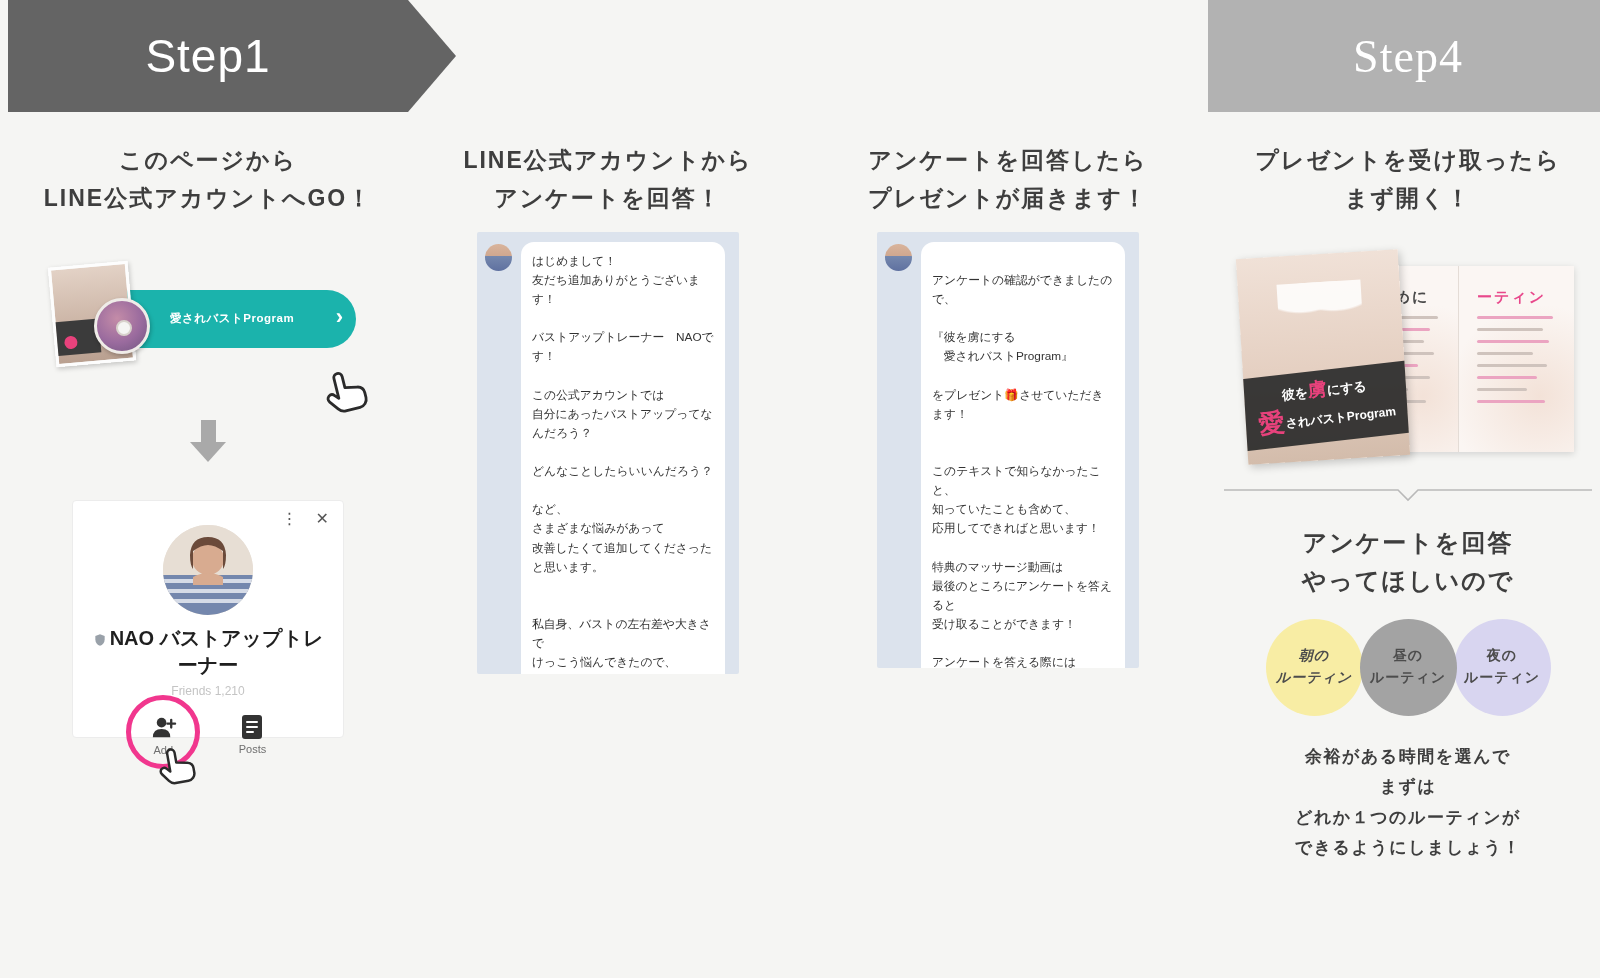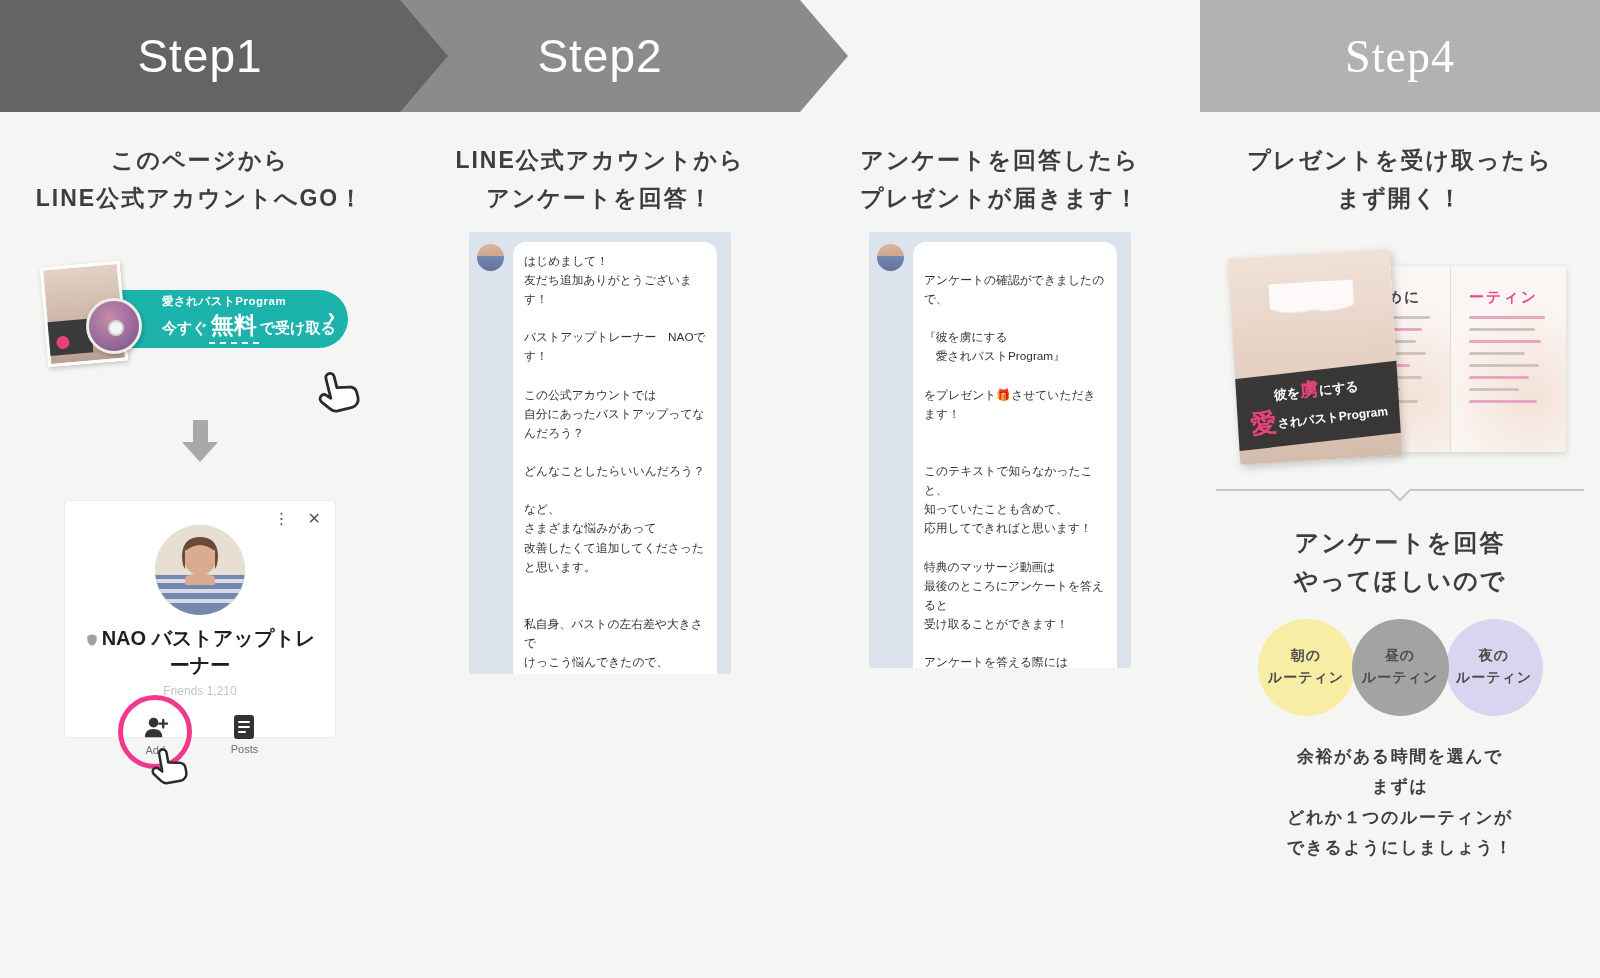--- a/index.html
+++ b/index.html
@@ -1,18 +1,18 @@
 <!DOCTYPE html>
 <html><head>
 <meta charset="utf-8">
 <style>
   * { margin:0; padding:0; box-sizing:border-box; }
   html,body { width:1600px; height:978px; }
   body { font-family:"Liberation Sans","DejaVu Sans",sans-serif; background:#f5f5f3; overflow:hidden; }
-  .page { position:relative; width:1600px; height:978px; background:#f5f5f3; overflow:hidden; }
+  .page { position:relative; width:1600px; height:978px; background:#f5f5f3; overflow:hidden;padding-left:8px; }
 
   
   .steps-bar { position:relative; height:112px; }
   .step-arrow { position:absolute; top:0; height:112px; display:flex; align-items:center; }
   .step-arrow .lbl { width:400px; text-align:center; color:#fff; font-size:46px; font-weight:500; letter-spacing:1px; }
   .sa1 { left:0;     width:448px; z-index:4; background:#646464; clip-path:polygon(0 0,400px 0,448px 50%,400px 100%,0 100%); }
   .sa2 { left:400px; width:448px; z-index:3; background:#8b8b8b; clip-path:polygon(0 0,400px 0,448px 50%,400px 100%,0 100%); }
   .sa3 { left:800px; width:448px; z-index:2; background:#9d9d9d; clip-path:polygon(0 0,400px 0,448px 50%,400px 100%,0 100%); }
   .sa4 { left:1200px; width:400px; z-index:1; background:#b2b2b2;font-family:Liberation Serif, serif; }
 
@@ -82,54 +82,46 @@
             padding:7px 12px 9px; color:#fff; text-align:center; line-height:1.25; }
   .bn1 { font-size:13px; font-weight:bold; }
   .bn1 .em { color:#e8427c; font-size:19px; }
   .bn2 { font-size:12px; font-weight:bold; }
   .bn2 .em { color:#e8427c; font-size:26px; vertical-align:-3px; margin-right:1px; }
   .divider { display:block; margin:22px auto 0; }
   .note1 { margin-top:22px; text-align:center; font-size:24px; font-weight:600; color:#3e3e3e; letter-spacing:2px; line-height:1.6; white-space:pre-line; }
   .circles { display:flex; justify-content:center; margin-top:18px; }
   .circle { width:97px; height:97px; border-radius:50%; display:flex; align-items:center; justify-content:center; text-align:center;
             font-size:14px; font-weight:600; color:#4c4c4c; line-height:1.55; white-space:pre-line; letter-spacing:1px; }
-  .c-morning { background:#f8eda4; } .c-noon { background:#a3a3a3; margin:0 -3px; z-index:1; } .c-night { background:#d8d5f0; }
+  .c-morning { background:#f8eda4;font-style:italic; } .c-noon { background:#a3a3a3; margin:0 -3px; z-index:1; } .c-night { background:#d8d5f0; }
   .note2 { margin-top:26px; text-align:center; font-size:17px; font-weight:600; color:#3e3e3e; letter-spacing:1.5px; line-height:1.8; white-space:pre-line; }
 </style>
 </head>
 <body>
 
 <div class="page">
 
   <div class="steps-bar">
     <div class="step-arrow sa1">
         <div class="lbl">Step1</div>
       </div>
-    <div class="step-arrow sa2">
-        <div class="lbl">Step2</div>
-      </div>
     <div class="step-arrow sa4">
         <div class="lbl">Step4</div>
       </div>
   </div>
 
   <div class="cols">
 
     <div class="col">
       <div class="caption">このページから
 LINE公式アカウントへGO！</div>
 
       <div class="cta-wrap">
         <div class="pill">
           <div class="pill-tagline">愛されバストProgram</div>
-          <div class="pill-main">
-            <span>今すぐ</span>
-            <span class="free">無料</span>
-            <span>で受け取る</span>
-          </div>
           <div class="pill-chev">›</div>
         </div>
         <div class="book-thumb">
           <div class="band"></div>
           <div class="dot"></div>
         </div>
         <div class="disc"></div>
         <svg class="hand hand-cta" width="52" height="52" viewBox="0 0 48 48">
           <path d="M17 44 C14 44 12 42.5 10.5 40.5 L4.5 32.5 C3 30.5 3.5 28.2 5.2 27 C6.8 25.9 9 26.2 10.4 27.8 L13.5 31.2 L13.5 12.5 C13.5 10.3 15.2 8.6 17.4 8.6 C19.6 8.6 21.3 10.3 21.3 12.5 L21.3 23 L32.5 25.2 C35.8 25.9 38 28.6 38 31.9 L38 36.5 C38 40.6 34.6 44 30.5 44 Z" fill="#ffffff" stroke="#2b2b2b" stroke-width="2.6" stroke-linejoin="round"></path>
         </svg>

